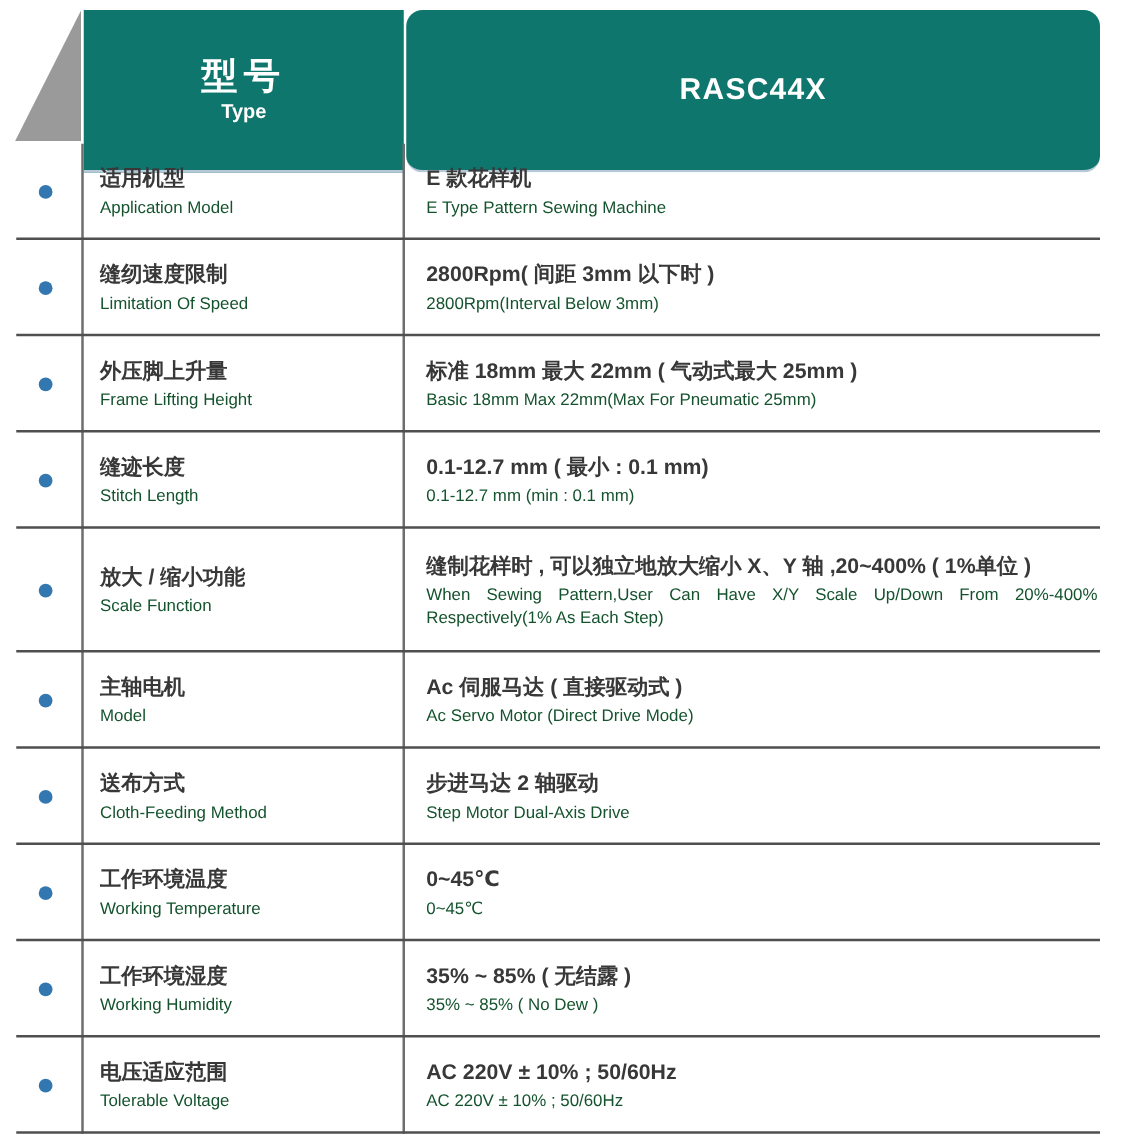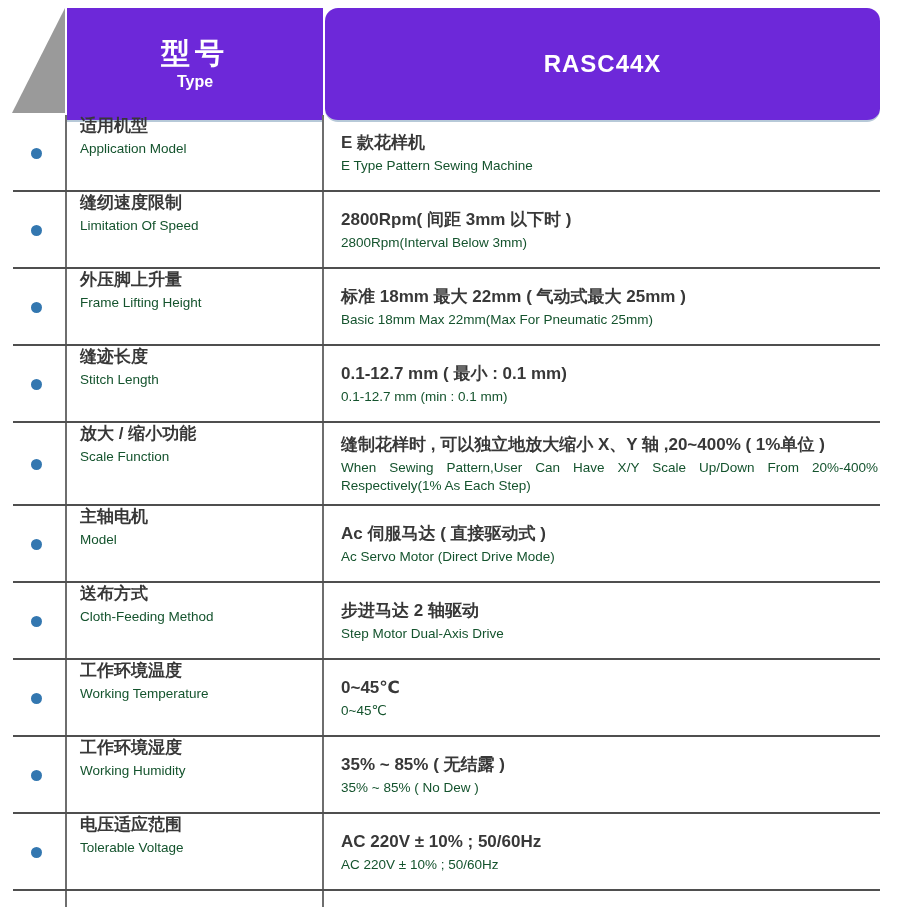--- a/index.html
+++ b/index.html
@@ -10,22 +10,22 @@
   }
   .sheet { position:relative; width:898px; height:914px; background:#fff; }
 
   
   .corner-tri {
     position:absolute; left:12px; top:8px; width:53px; height:105px;
     background:#9a9a9a;
     clip-path: polygon(100% 0, 100% 100%, 0 100%);
   }
   .head-cell {
-    position:absolute; top:8px; height:114px;
-    background:#6d28d9;
+    position:absolute; top:8px; height:130px;
+    background:#0f766e;
     display:flex; flex-direction:column; align-items:center; justify-content:center;
     color:#ffffff;
     border-bottom:2px solid #b7c9d8;
   }
   .head-cell.c1 { left:67px;  width:256px; }
   .head-cell.c2 { left:325px; width:555px;border-radius:13px; }
   .head-title-zh { font-size:29px; font-weight:700; letter-spacing:5px; line-height:1.15; }
   .head-sub-en   { font-size:16px; font-weight:700; margin-top:3px; }
   .head-model    { font-size:24px; font-weight:700; letter-spacing:1px; }
 
@@ -34,34 +34,34 @@
     position:absolute; top:115px; width:2px; height:792px; background:#6e6e6e;
   }
   .vline.v1 { left:65px; }
   .vline.v2 { left:322px; }
 
   
   .rows { position:absolute; left:0; top:115px; width:898px; }
   .row {
     position:relative; display:flex; height:77px;
   }
-  .row.tall { height:83px; }
+  .row.tall { height:99px; }
   .row::after {
     content:""; position:absolute; left:13px; right:18px; bottom:0;
     height:2px; background:#4f4f4f;
   }
   .cell-bullet {
     width:66px; display:flex; align-items:center; justify-content:center;
   }
   .dot {
     width:11px; height:11px; border-radius:50%; background:#3377b0; margin-left:7px;
   }
   .cell-label {
     width:257px; padding-left:14px; padding-right:13px;
-    display:flex; flex-direction:column; 
+    display:flex; flex-direction:column; justify-content:center;
   }
   .cell-value {
     flex:1; padding-left:18px; padding-right:20px;
     display:flex; flex-direction:column; justify-content:center;
   }
   .zh { font-size:17px; font-weight:600; color:#383838; line-height:1.35; }
   .en { font-size:13.5px; font-weight:400; color:#14532d; line-height:1.35; margin-top:2px; }
   .row.tall .cell-value .en { text-align:justify; }
 </style>
 </head>

